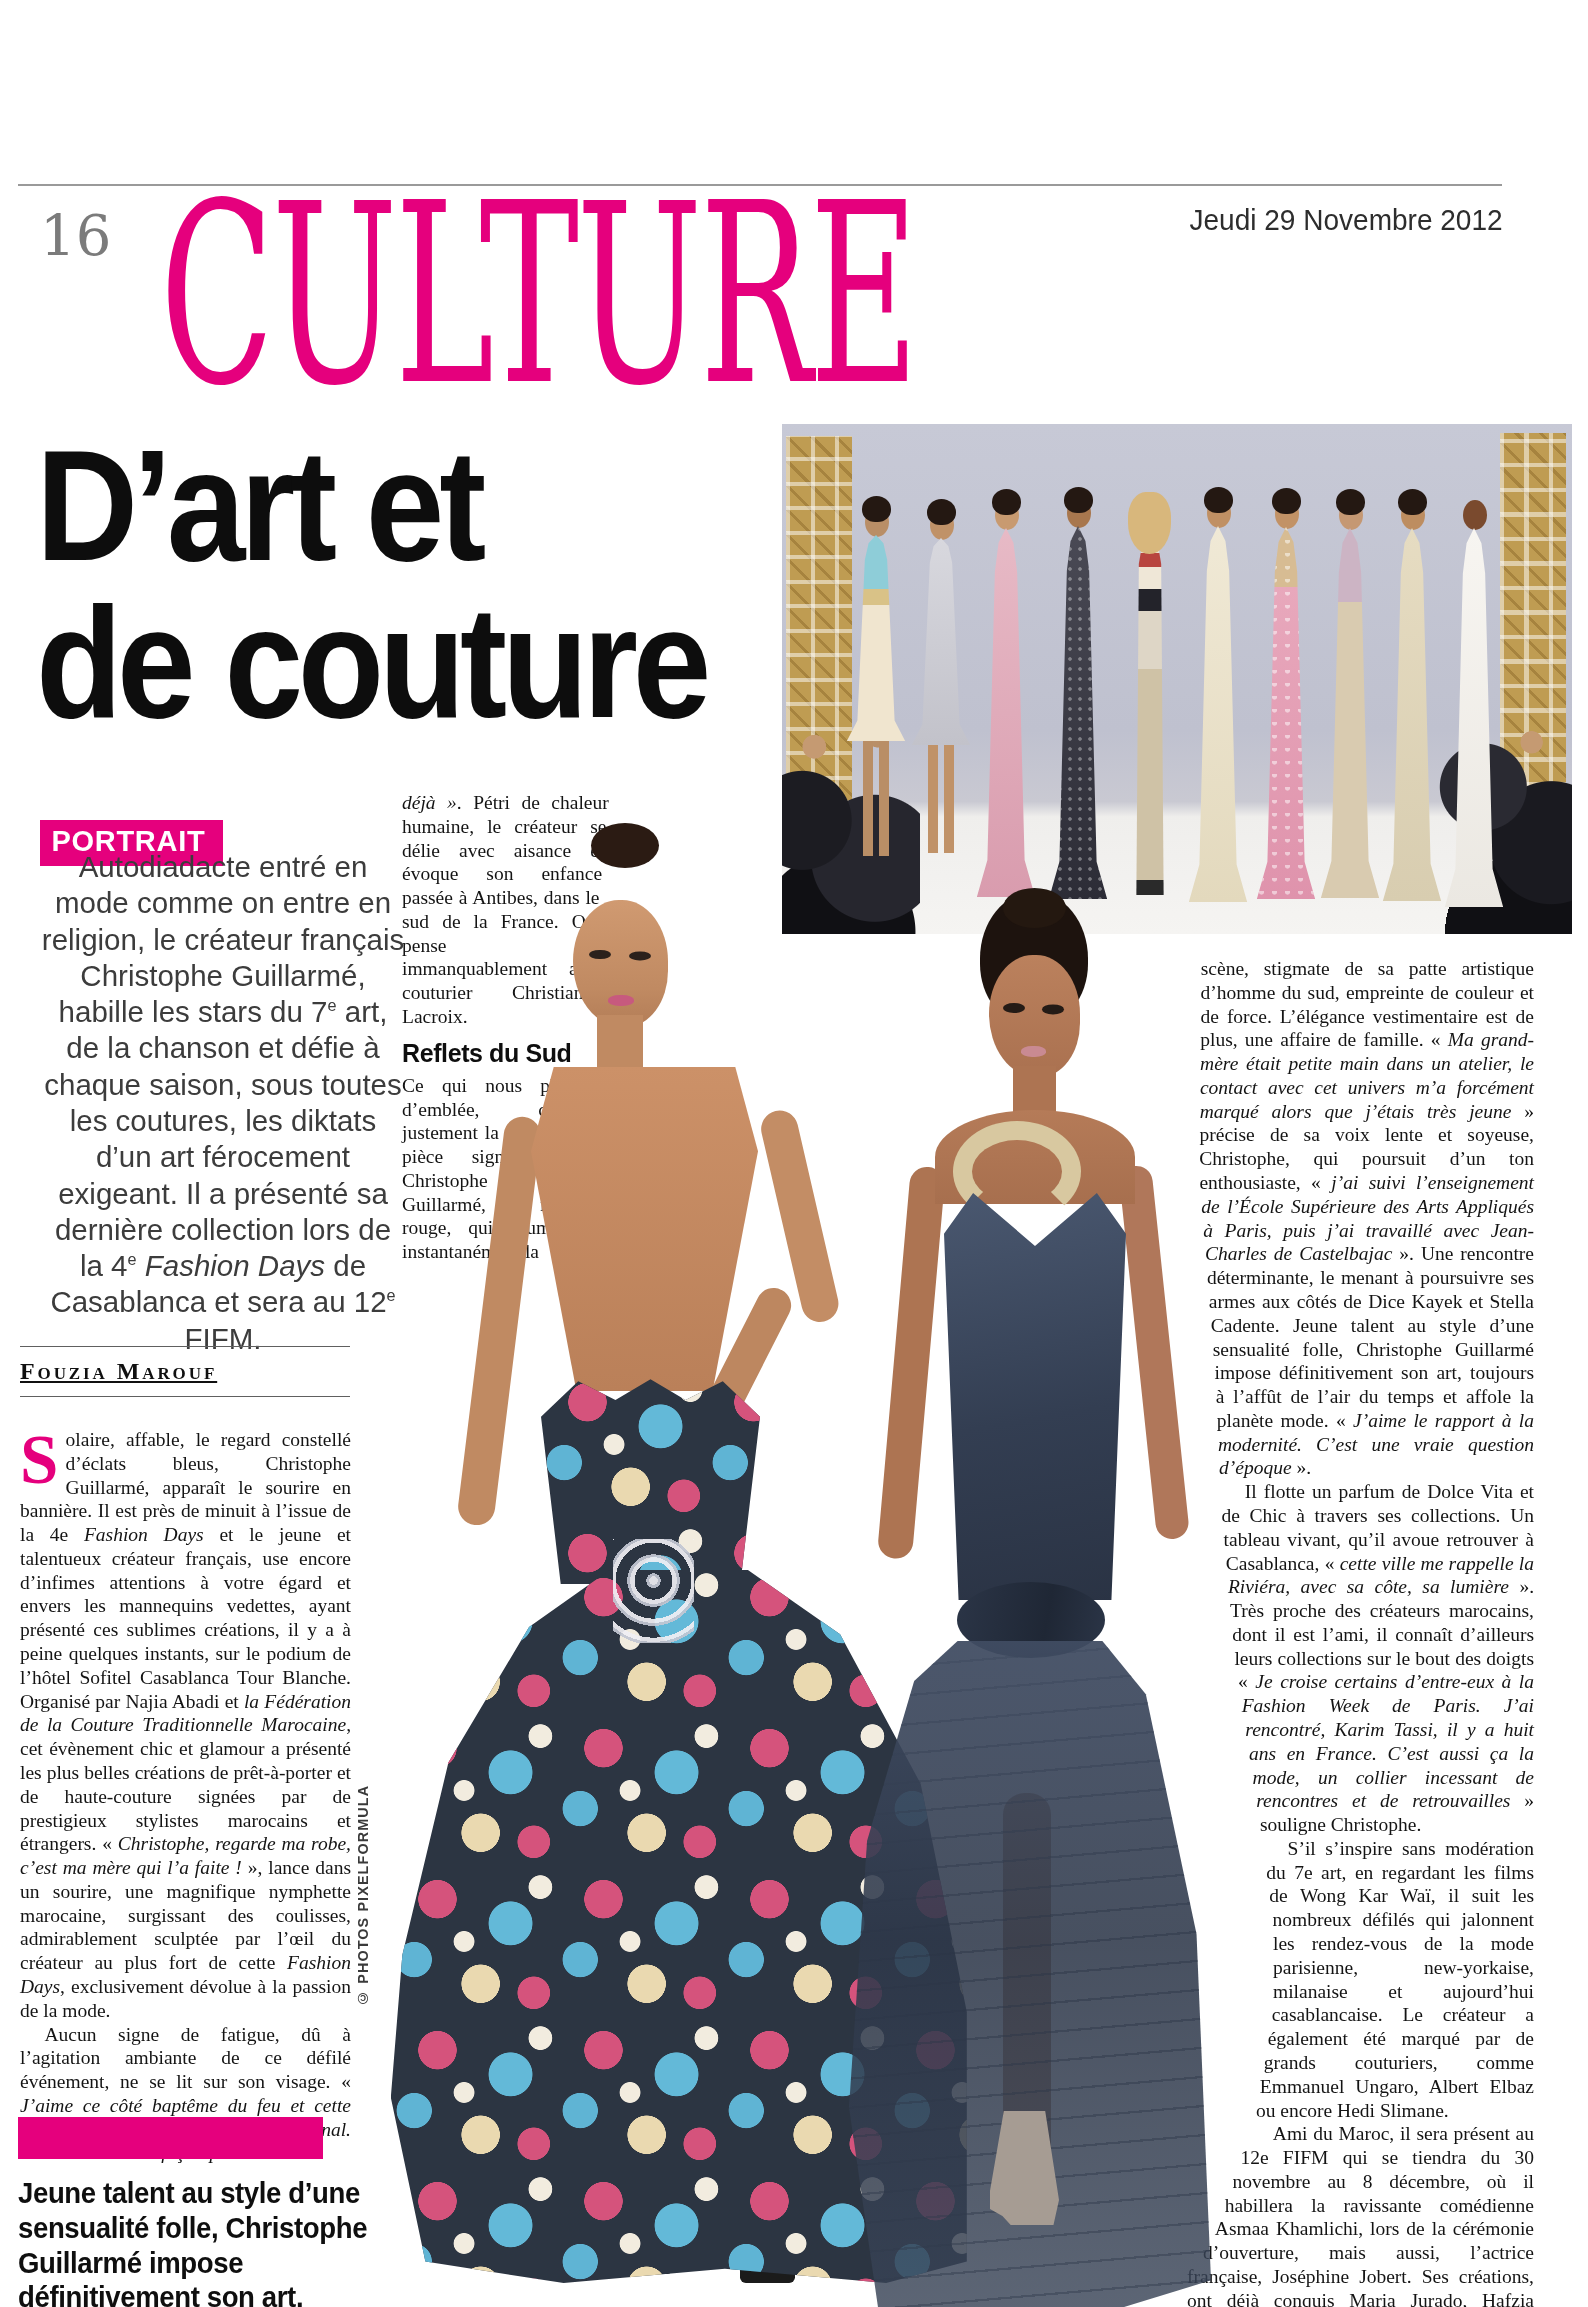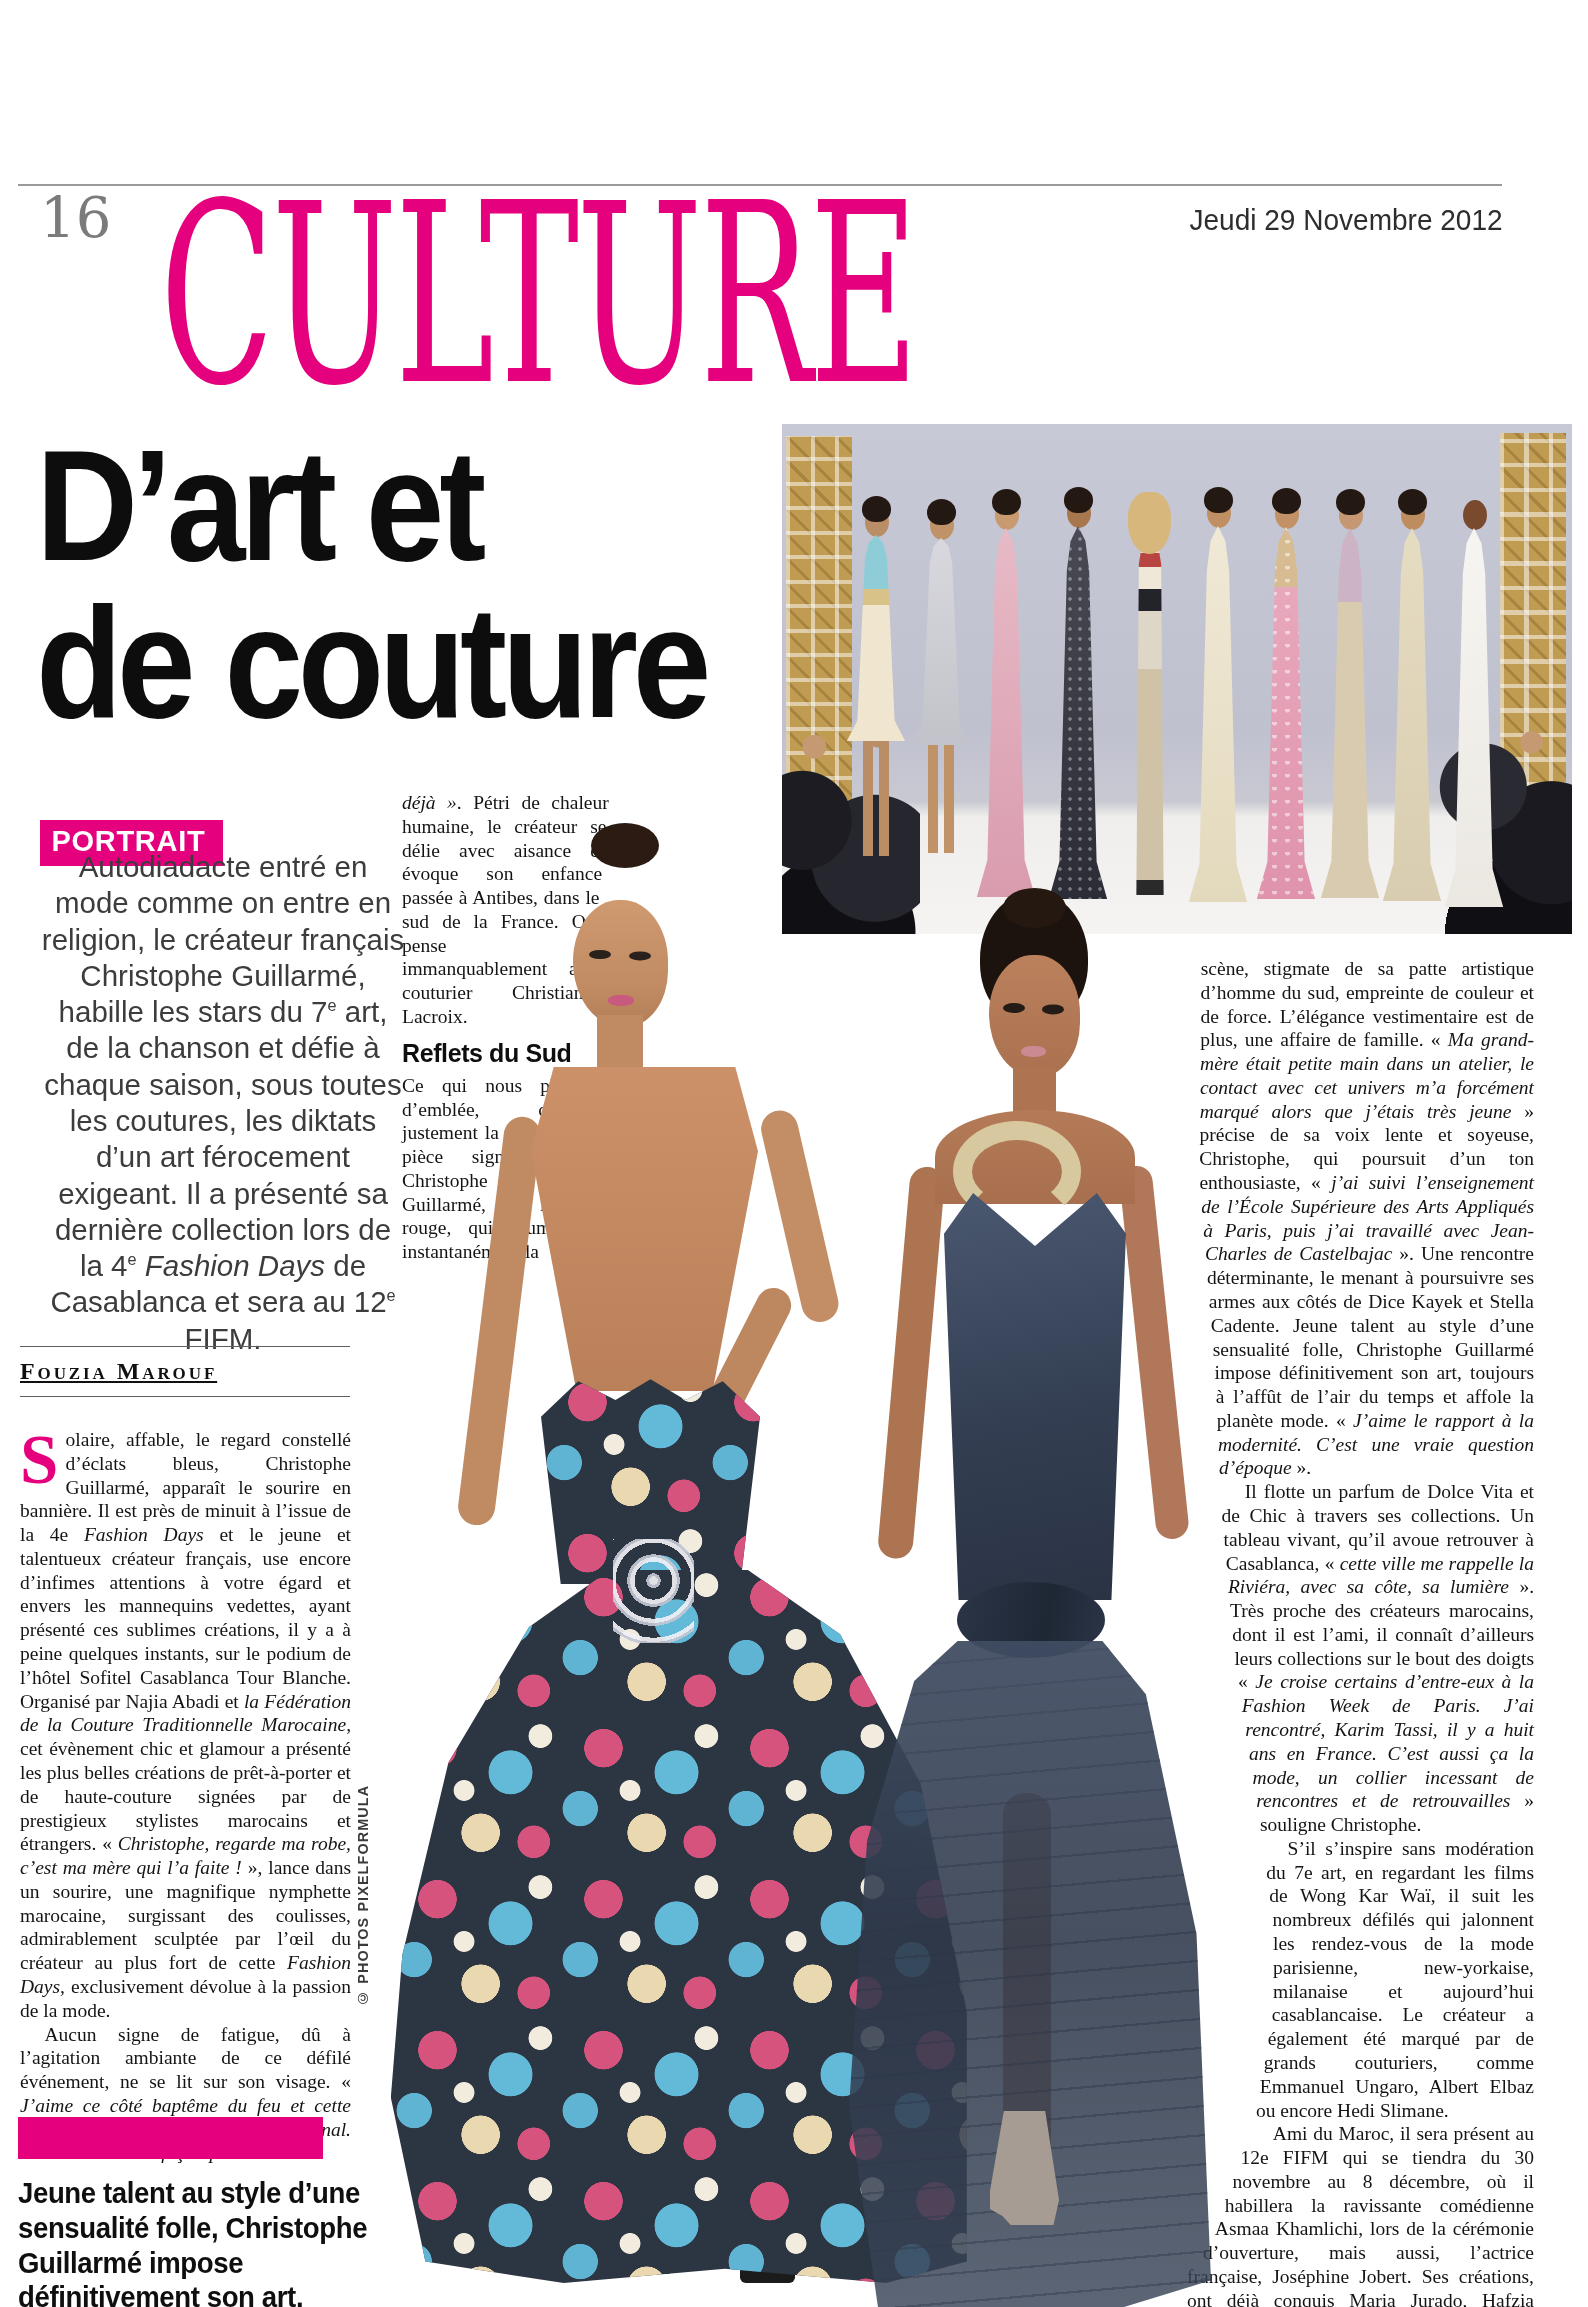--- a/index.html
+++ b/index.html
@@ -16,21 +16,21 @@
       font:700 111px/1.1 "DejaVu Serif",serif;letter-spacing:3.6px;transform:scaleY(1.04);transform-origin:0 0;}
   .masthead .mh-tagline{position:absolute;left:48px;bottom:8.6px;color:#fff;
       font:700 11.5px/1 "Liberation Sans",sans-serif;letter-spacing:0.7px;}
   .masthead .mh-dossier{position:absolute;left:447px;bottom:8.6px;color:#fff;
       font:700 13px/1 "Liberation Sans",sans-serif;letter-spacing:0.7px;}
   .masthead .mh-edition{position:absolute;right:17.3px;bottom:5.8px;color:#fff;
       font:800 21.6px/1 "Liberation Sans",sans-serif;letter-spacing:0.7px;}
 
   
   .toprule{left:18px;top:184px;width:1484px;height:0;border-top:2.2px solid #9a9a9a;}
-  .page-num{left:40px;top:190px;font:400 56px/1 "DejaVu Serif",serif;color:#7b7b7b;}
+  .page-num{left:40px;top:208px;font:400 56px/1 "DejaVu Serif",serif;color:#7b7b7b;}
   .section-title{left:160px;top:193px;font:400 249px/0.82 "DejaVu Serif",serif;color:#e5007d;
       letter-spacing:-4.3px;transform:scaleX(0.60);transform-origin:0 0;white-space:nowrap;}
   .dateline{right:86px;top:205px;font:400 29.5px/1 "Liberation Sans",sans-serif;color:#2d2d2d;
       transform:scaleX(.95);transform-origin:100% 0;}
 
   
   .headline{left:36px;top:427px;width:865px;font:800 157px/1.0 "Liberation Sans",sans-serif;
       letter-spacing:-5.8px;color:#0d0d0d;transform:scaleX(.90);transform-origin:0 0;}
   .kicker{left:40px;top:820px;background:#e5007d;color:#fff;
       font:700 29px/1 "Liberation Sans",sans-serif;padding:7.2px 17.3px 9.4px 11.5px;letter-spacing:0.7px;}

